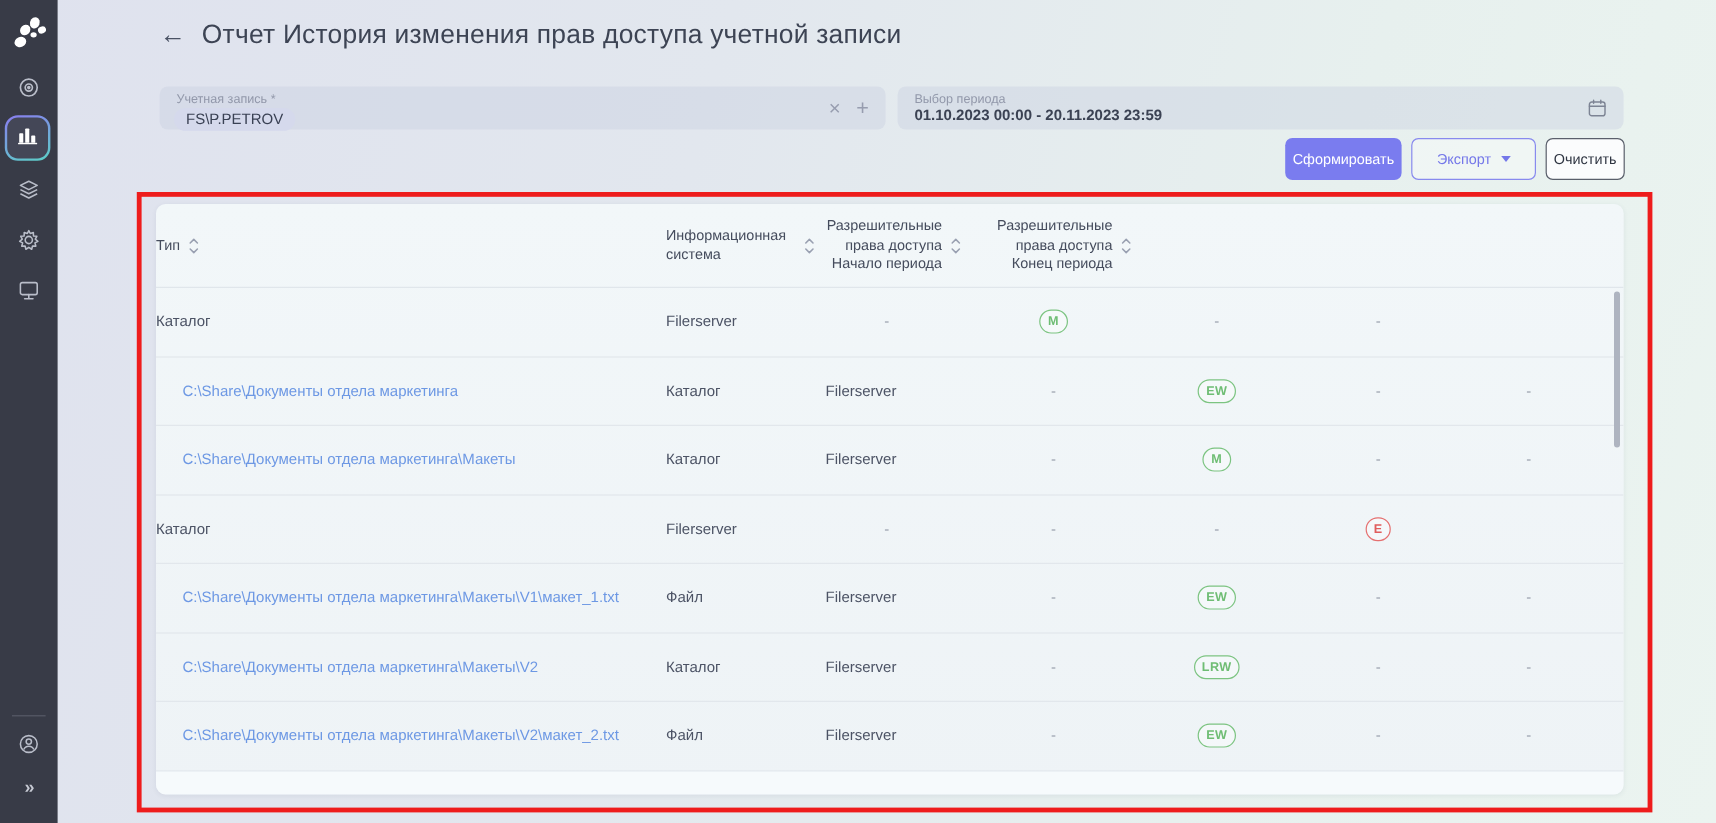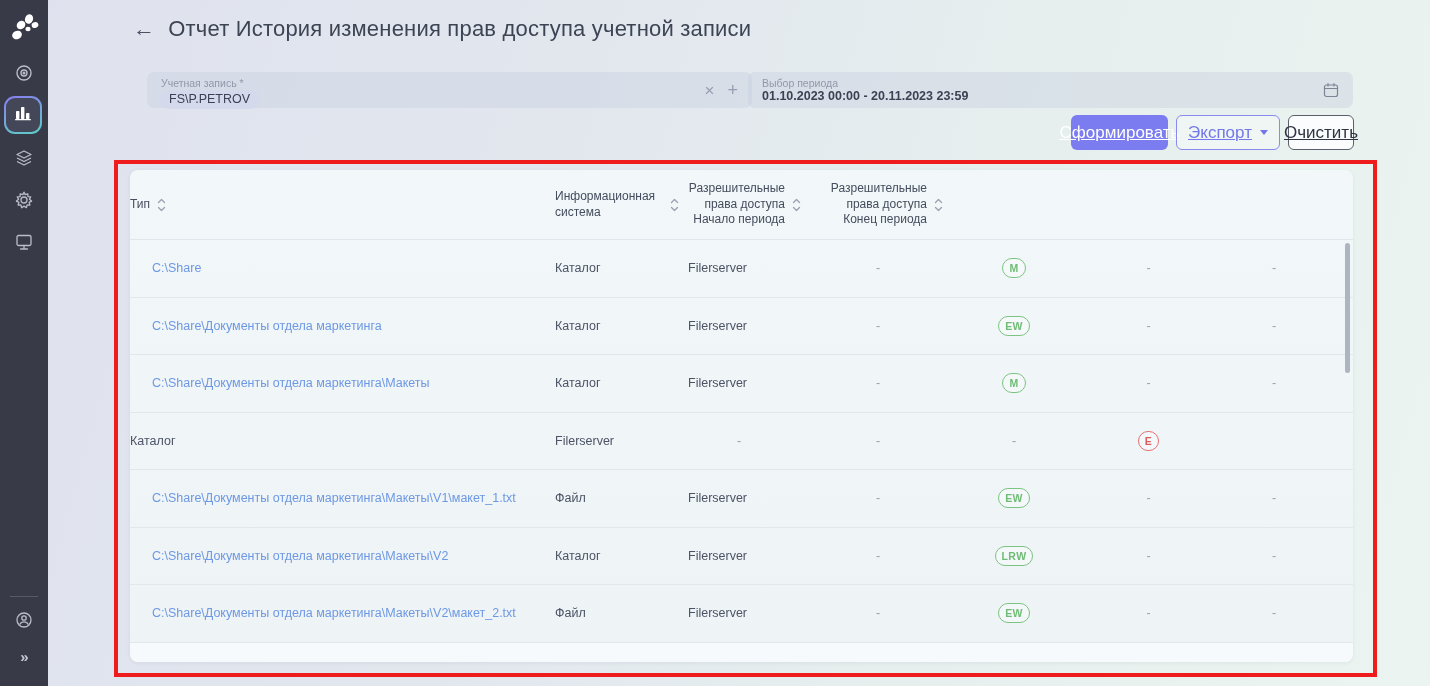--- a/index.html
+++ b/index.html
@@ -23,35 +23,35 @@
     color:#c6c9d3;font-size:15px;font-weight:700;letter-spacing:-1px;cursor:pointer;}
 
   
   .page-title{position:absolute;left:133px;top:16px;font-size:22px;color:#3d4454;
     letter-spacing:.2px;display:flex;align-items:center;gap:13px;}
   .back-arrow{color:#4a5264;font-size:22px;line-height:1;}
 
   
   .field{position:absolute;top:72px;height:36px;border-radius:7px;
     background:rgba(201,208,225,0.42);box-sizing:border-box;}
-  .field-account{left:147px;width:605px;}
+  .field-account{left:133px;width:605px;}
   .field-period{left:748px;width:605px;}
   .field-label{position:absolute;left:14px;top:5px;font-size:10.5px;color:#9298aa;}
   .chip{position:absolute;left:12px;top:18px;background:#d5d9ec;border-radius:11px;
     padding:2px 10px 3px;font-size:12.5px;font-weight:400;color:#3a4154;}
   .acc-icons{position:absolute;right:14px;top:0;height:36px;display:flex;align-items:center;gap:13px;}
   .x-icon{color:#979daf;font-size:17px;line-height:1;cursor:pointer;}
   .plus-icon{color:#979daf;font-size:18px;line-height:1;cursor:pointer;}
   .period-value{position:absolute;left:14px;top:17px;font-size:12.5px;font-weight:600;color:#3b4253;}
   .cal-icon{position:absolute;right:14px;top:10px;cursor:pointer;}
 
   
   .actions{position:absolute;left:1071px;top:115px;display:flex;gap:8px;}
-  .btn{height:35px;border-radius:6px;font-size:17px;display:flex;align-items:center;
-    justify-content:center;box-sizing:border-box;cursor:pointer;text-decoration:underline;}
+  .btn{height:35px;border-radius:6px;font-size:12px;display:flex;align-items:center;
+    justify-content:center;box-sizing:border-box;cursor:pointer;}
   .btn-primary{width:97px;background:#7a7cef;color:#ffffff;border:none;}
   .btn-export{width:104px;background:rgba(255,255,255,0.35);color:#7477e9;
     border:1px solid #888aee;gap:8px;}
   .caret{width:0;height:0;border-left:4px solid transparent;border-right:4px solid transparent;
     border-top:5px solid #7477e9;}
   .btn-clear{width:66px;background:#fbfcfd;color:#2f3542;border:1px solid #5a5f6b;}
 
   
   .card{position:absolute;left:130px;top:170px;width:1223px;height:492px;border-radius:8px;
     background:linear-gradient(180deg,#f2f7f9 0%,#eef3f6 100%);
@@ -234,21 +234,20 @@
           <span style="display: flex;">
             <svg width="9" height="14" viewBox="0 0 9 14" fill="none" stroke="#99a0b1" stroke-width="1.3" stroke-linecap="round" stroke-linejoin="round">
               <path d="M1.5 4.5 L4.5 1.5 L7.5 4.5"></path>
               <path d="M1.5 9.5 L4.5 12.5 L7.5 9.5"></path>
             </svg>
           </span>
         </div>
       </div>
     <div id="tbody">
         <div class="trow">
-          <div class="td c0"><span class="res-link">C:\Share</span></div>
           <div class="td">Каталог</div>
           <div class="td">Filerserver</div>
           <div class="td rightcell"><span class="dash">-</span></div>
           <div class="td rightcell"><span class="badge badge-green">M</span></div>
           <div class="td rightcell"><span class="dash">-</span></div>
           <div class="td rightcell"><span class="dash">-</span></div>
         </div>
         <div class="trow">
           <div class="td c0"><span class="res-link">C:\Share\Документы отдела маркетинга</span></div>
           <div class="td">Каталог</div>

